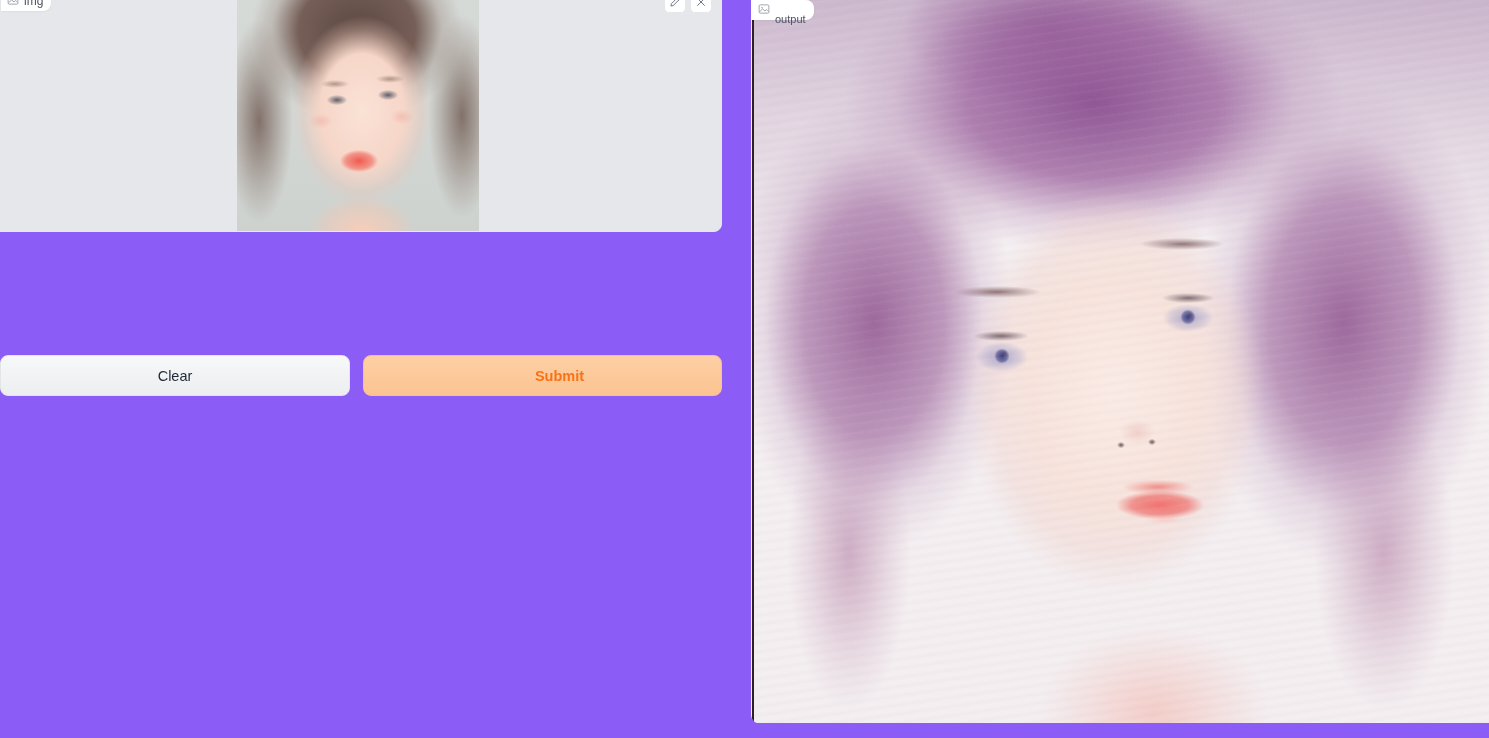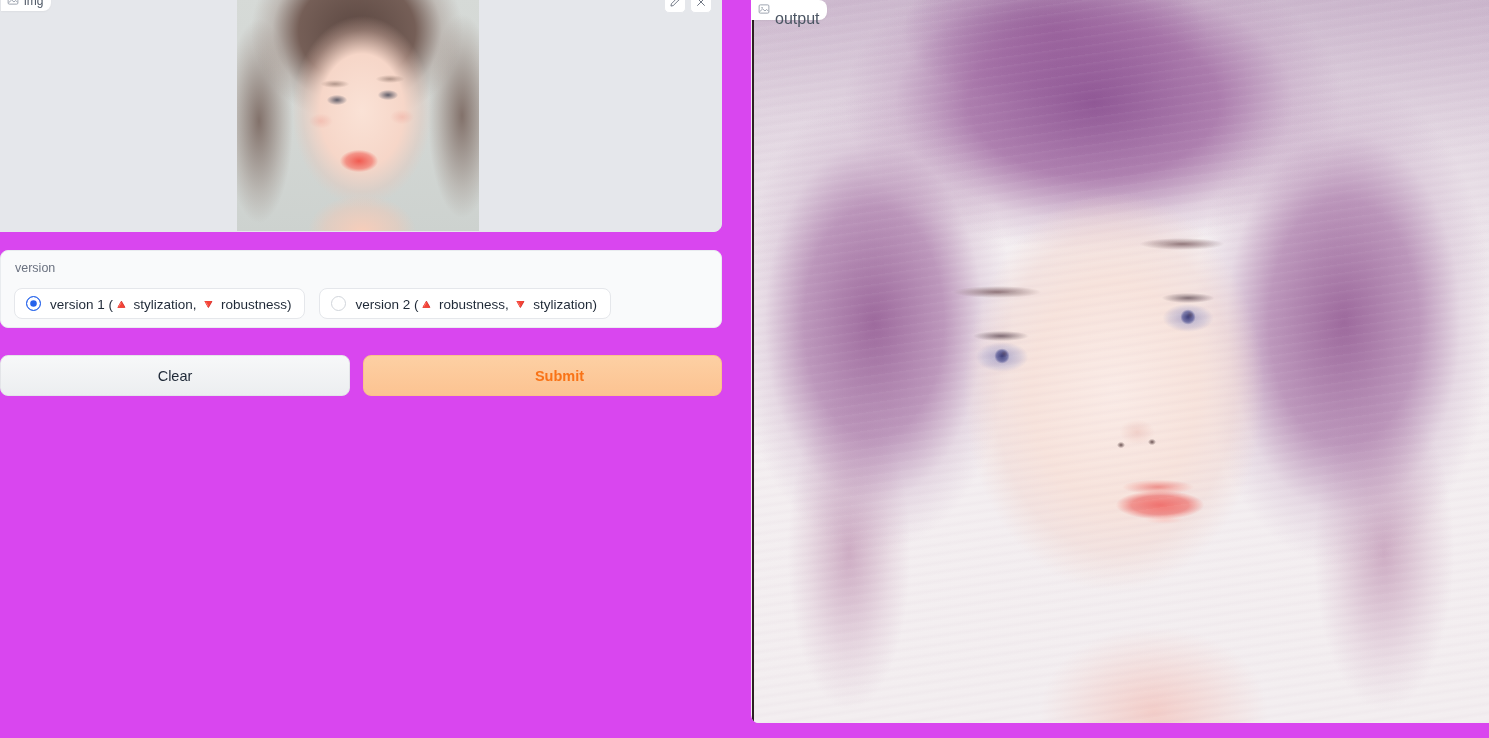--- a/index.html
+++ b/index.html
@@ -7,21 +7,21 @@
     width: 1489px;
     height: 738px;
     overflow: hidden;
     background: #ffffff;
     font-family: "Liberation Sans", sans-serif;
   }
   .app {
     position: relative;
     width: 1489px;
     height: 738px;
-    background: #d946ef;
+    background: #8b5cf6;
   }
 
   
   .left-col {
     position: absolute;
     left: -28px;
     top: 0;
     width: 750px;
     height: 738px;
   }
@@ -276,21 +276,21 @@
     height: 20px;
     background: #ffffff;
     border-radius: 0 8px 8px 0;
     display: flex;
     align-items: center;
     gap: 5px;
     padding: 0 8px 0 7px;
     z-index: 9;
     box-shadow: 0 1px 2px rgba(0,0,0,0.05);
   }
-  .out-label .lab-txt { font-size: 16px; color: #4b5563; margin-top: 18px; }
+  .out-label .lab-txt { font-size: 11px; color: #4b5563; margin-top: 18px; }
 
   .ico { display: block; }
 </style>
 </head>
 <body>
 
 <div class="app">
 
   <div class="left-col">
 
@@ -320,37 +320,20 @@
             <path d="M12.6 3.4 L3.4 12.6"></path>
           </svg>
         </div>
       </div>
 
       <div class="img-canvas">
         <div class="photo"></div>
       </div>
     </div>
 
-    <div class="version-block">
-      <div class="version-title">version</div>
-
-      <div class="radio-row">
-
-        <div class="radio-pill">
-          <span class="radio-dot on"></span>
-          <span class="radio-label">version 1 (🔺 stylization, 🔻 robustness)</span>
-        </div>
-
-        <div class="radio-pill">
-          <span class="radio-dot"></span>
-          <span class="radio-label">version 2 (🔺 robustness, 🔻 stylization)</span>
-        </div>
-
-      </div>
-    </div>
 
     <div class="btn-row">
       <div class="btn btn-clear">Clear</div>
       <div class="btn btn-submit">Submit</div>
     </div>
 
   </div>
 
   <div class="out-block">
     <div class="out-frame">

